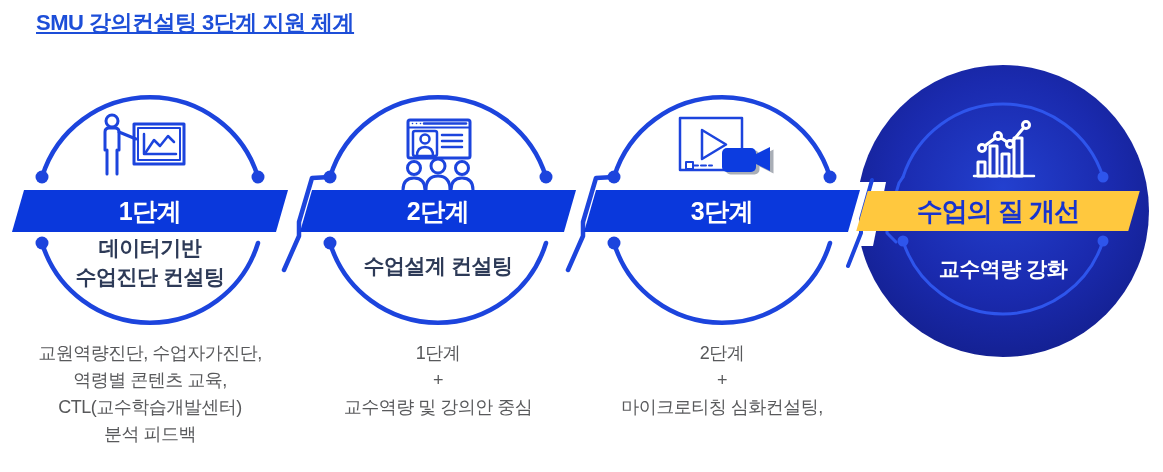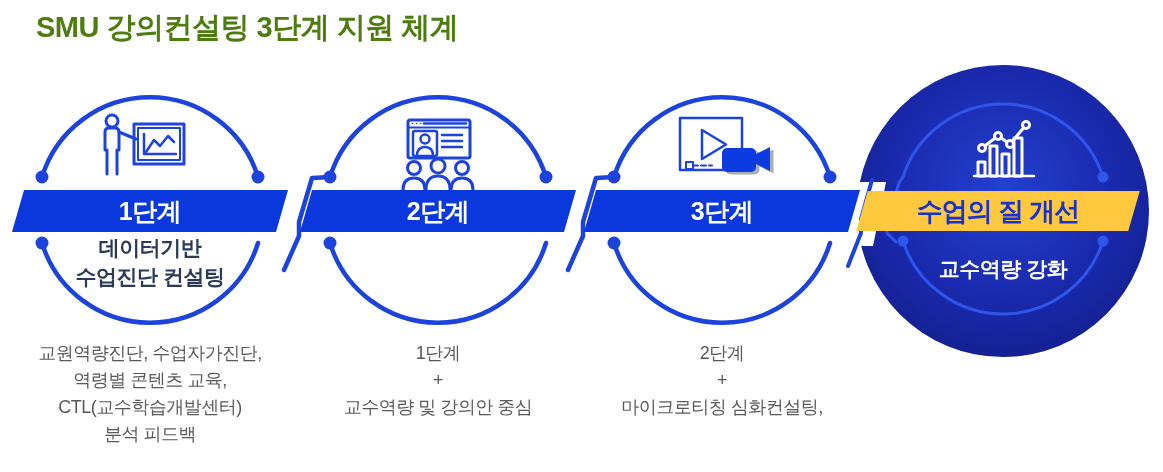--- a/index.html
+++ b/index.html
@@ -2,21 +2,21 @@
 <html><head>
 <meta charset="utf-8">
 <style>
   html,body{margin:0;padding:0;background:#ffffff;}
   .canvas{
     position:relative;width:1163px;height:472px;background:#ffffff;overflow:hidden;
     font-family:"Liberation Sans",sans-serif;
   }
   .page-title{
     position:absolute;left:36px;top:8px;margin:0;
-    font-size:29px;font-weight:800;letter-spacing:-0.5px;color:#4d7c0f;
+    font-size:22px;font-weight:800;letter-spacing:-0.5px;color:#1d4ed8;text-decoration:underline;
   }
   .bg-svg{position:absolute;left:0;top:0;z-index:1;}
   .stage{position:absolute;top:85px;width:340px;height:390px;z-index:2;}
   .stage.s1{left:-20px;}
   .stage.s2{left:268px;}
   .stage.s3{left:552px;}
   .ribbon{
     position:absolute;left:38px;top:105px;width:264px;height:42px;
     background:#0a38dc;transform:skewX(-16deg);
     display:flex;align-items:center;justify-content:center;
@@ -164,20 +164,24 @@
         <path d="M5 72 Q5 60 16 60 Q27 60 27 72"></path>
         <circle cx="64" cy="50" r="6.5"></circle>
         <path d="M53 72 Q53 60 64 60 Q75 60 75 72"></path>
         <circle cx="40" cy="48" r="7"></circle>
         <path d="M28 72 Q28 58 40 58 Q52 58 52 72"></path>
       </g>
     </svg>
     <div class="ribbon">
       <span class="ribbon-text">2단계</span>
     </div>
+    <div class="stage-subtitle">
+      <div>수업설계 컨설팅</div>
+      <div></div>
+    </div>
     <div class="stage-desc">
       <div>1단계</div>
       <div>+</div>
       <div>교수역량 및 강의안 중심</div>
     </div>
   </div>
 
   <div class="stage s3">
     <svg class="stage-icon" width="96" height="62" viewBox="0 0 96 62" fill="none" stroke="#1c44dd" stroke-width="2.5" stroke-linecap="round" stroke-linejoin="round">
       <rect x="2" y="2" width="62" height="52"></rect>

